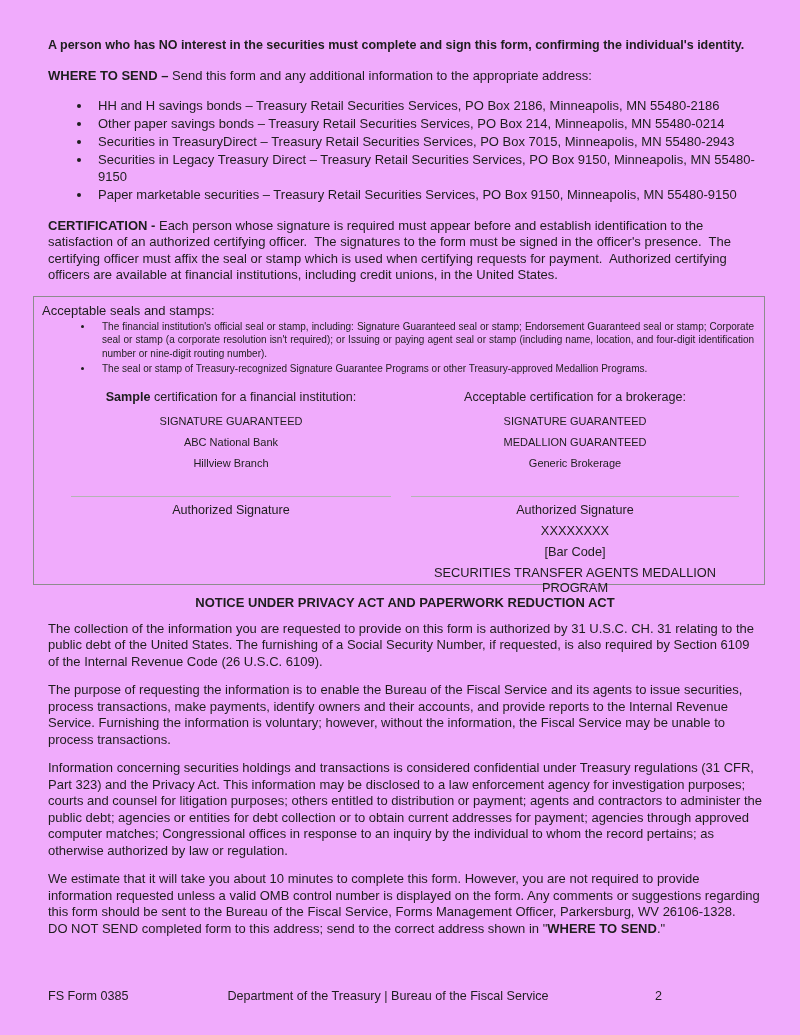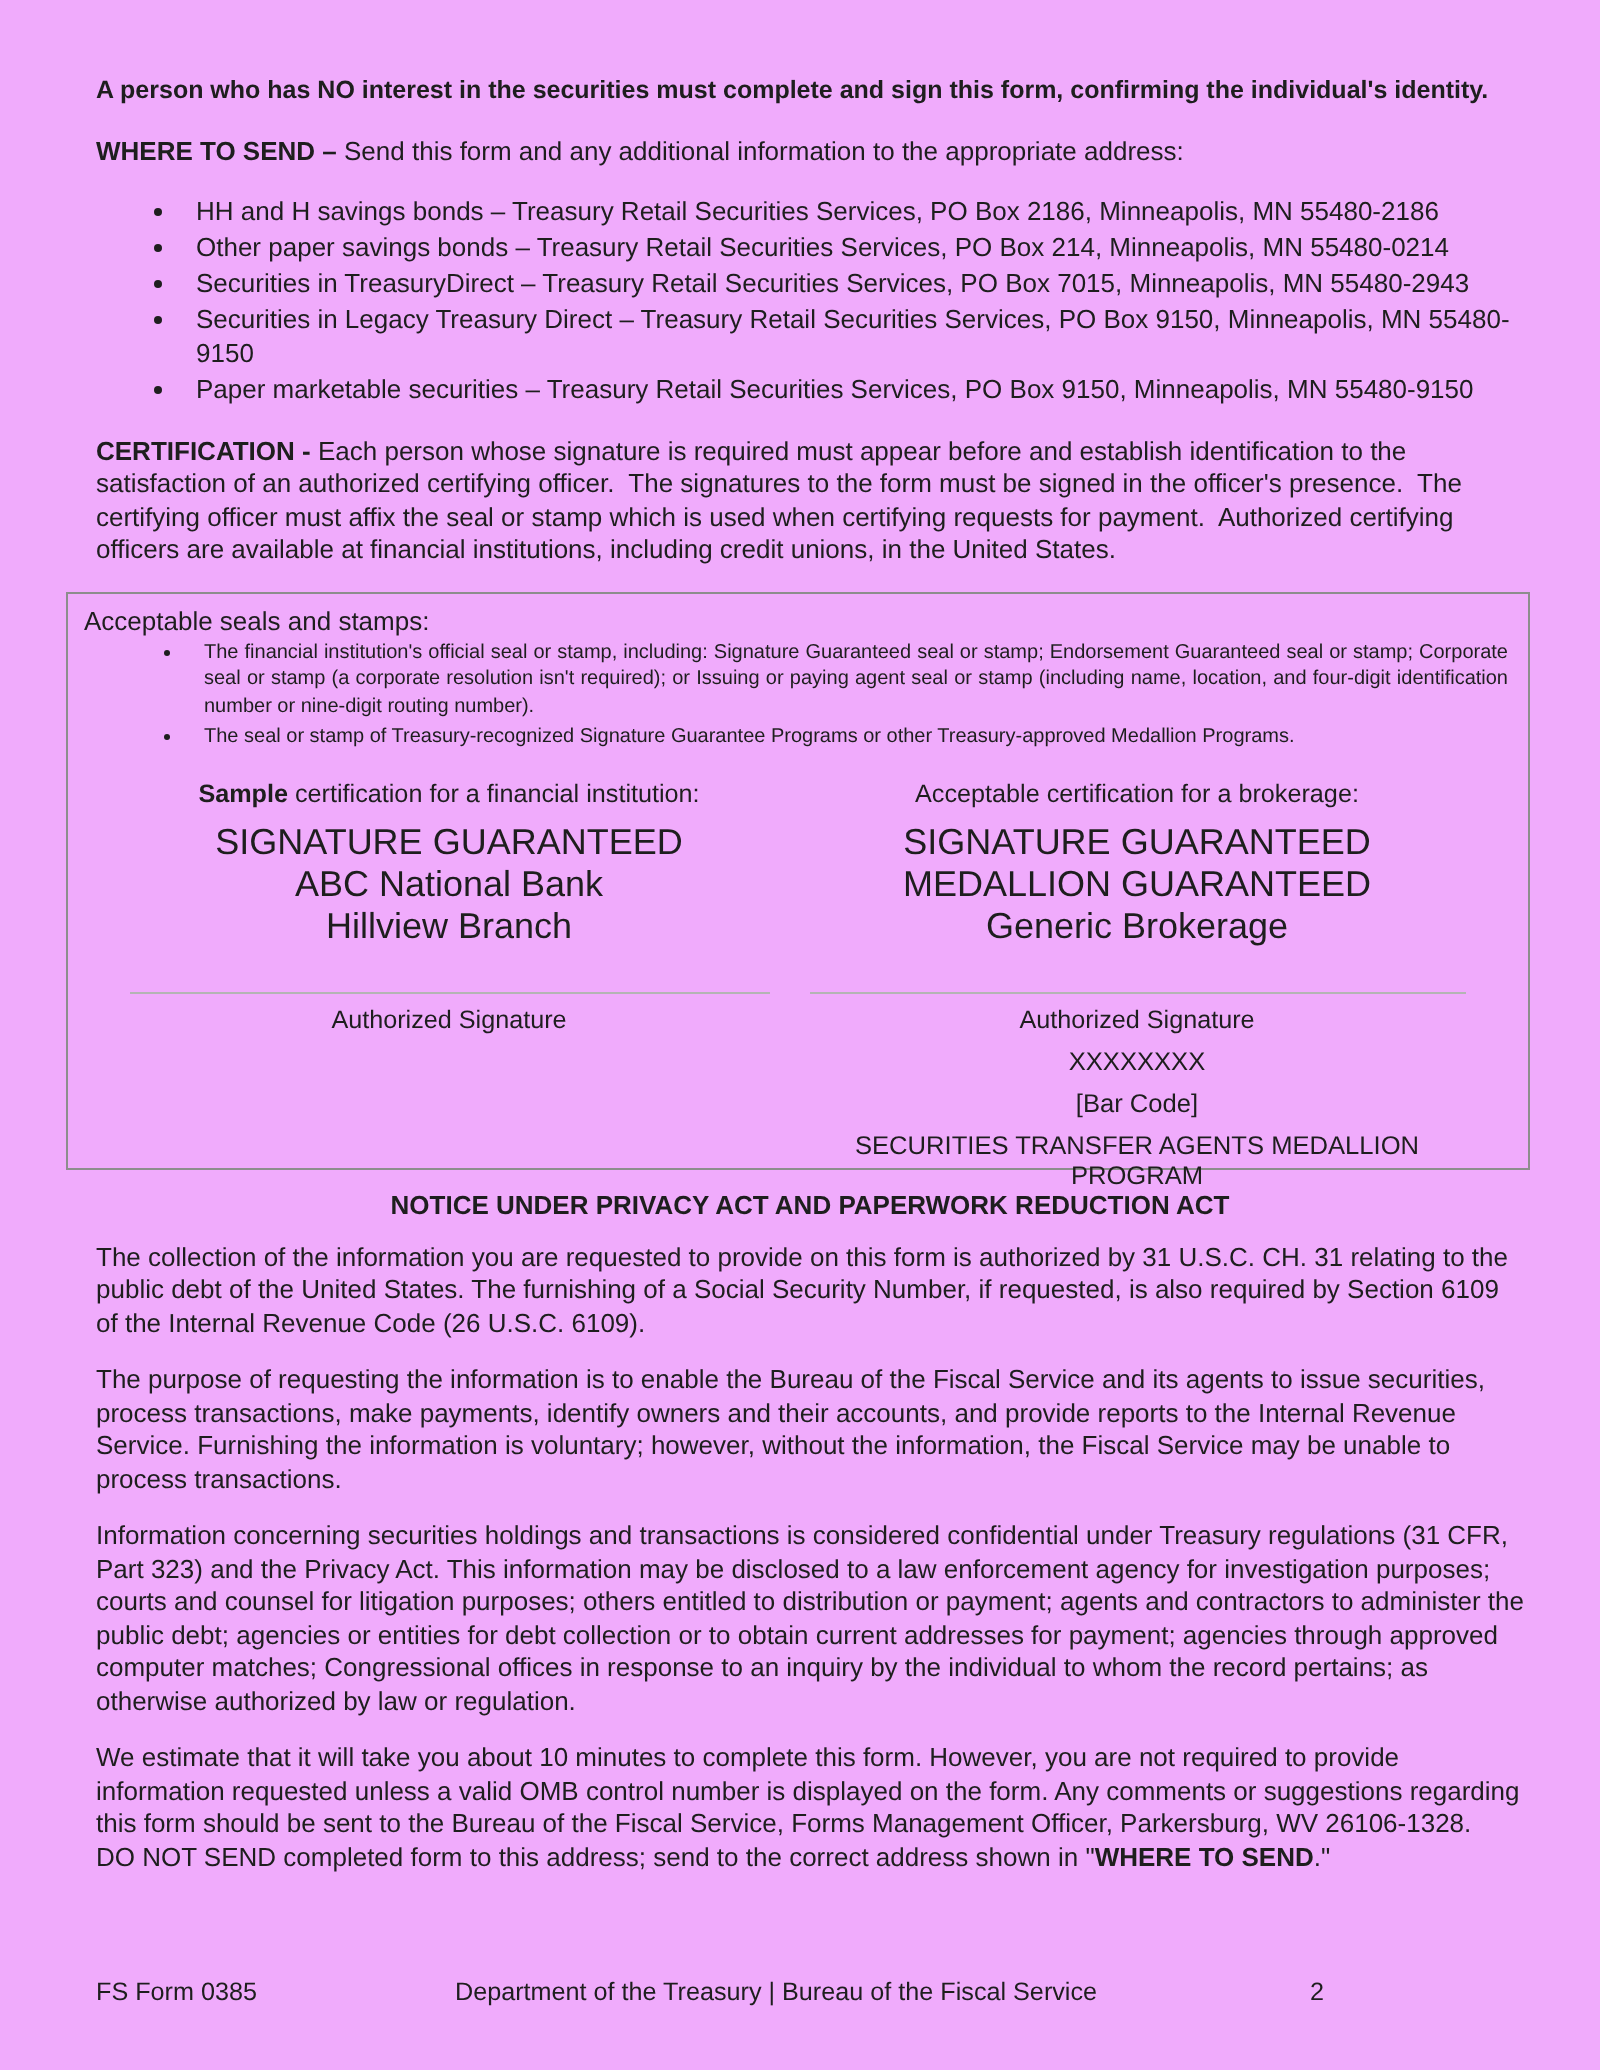--- a/index.html
+++ b/index.html
@@ -23,26 +23,26 @@
     position:relative;
     margin-left:-15px;
     width:732px; height:289px;
     border:1px solid #8d8d8d;
     padding:6px 9px 6px 8px;
     margin-bottom:10px;
   }
   .seal-title { font-size:13px; line-height:15px; margin:0 0 2px; }
   ul.seal-list { margin:2px 0 8px; padding-left:52px; }
   ul.seal-list li { font-size:10px; line-height:13.9px; text-align:justify; padding-left:8px; padding-right:1px; margin-bottom:1px; }
-  .cols { display:flex; justify-content:center; margin:14px 6px 0; }
+  .cols { display:flex; justify-content:flex-end; margin:14px 6px 0; }
   .col { text-align:center; }
   .col-left  { width:340px; }
   .col-right { width:348px; }
   .col-header { font-size:12.6px; line-height:15px; margin-bottom:10px; }
-  .col-line { font-size:18px; line-height:13px; margin-bottom:8px; }
+  .col-line { font-size:11px; line-height:13px; margin-bottom:8px; }
   .sig-line { border-top:1px solid #b4b4b4; margin:26px 10px 6px; height:0; }
   .sig-label { font-size:12.6px; line-height:15px; margin-bottom:5px; }
   .stamp-line { font-size:12.8px; line-height:15px; margin-bottom:6px; }
   
   .notice-title { text-align:center; font-weight:bold; font-size:13px; margin:4px 0 11px; }
   
   .footer { position:absolute; top:989px; left:48px; width:714px; height:16px; font-size:12.6px; }
   .footer-left { position:absolute; left:0; top:0; }
   .footer-center { position:absolute; left:0; top:0; width:680px; text-align:center; }
   .footer-page { position:absolute; left:607px; top:0; }

